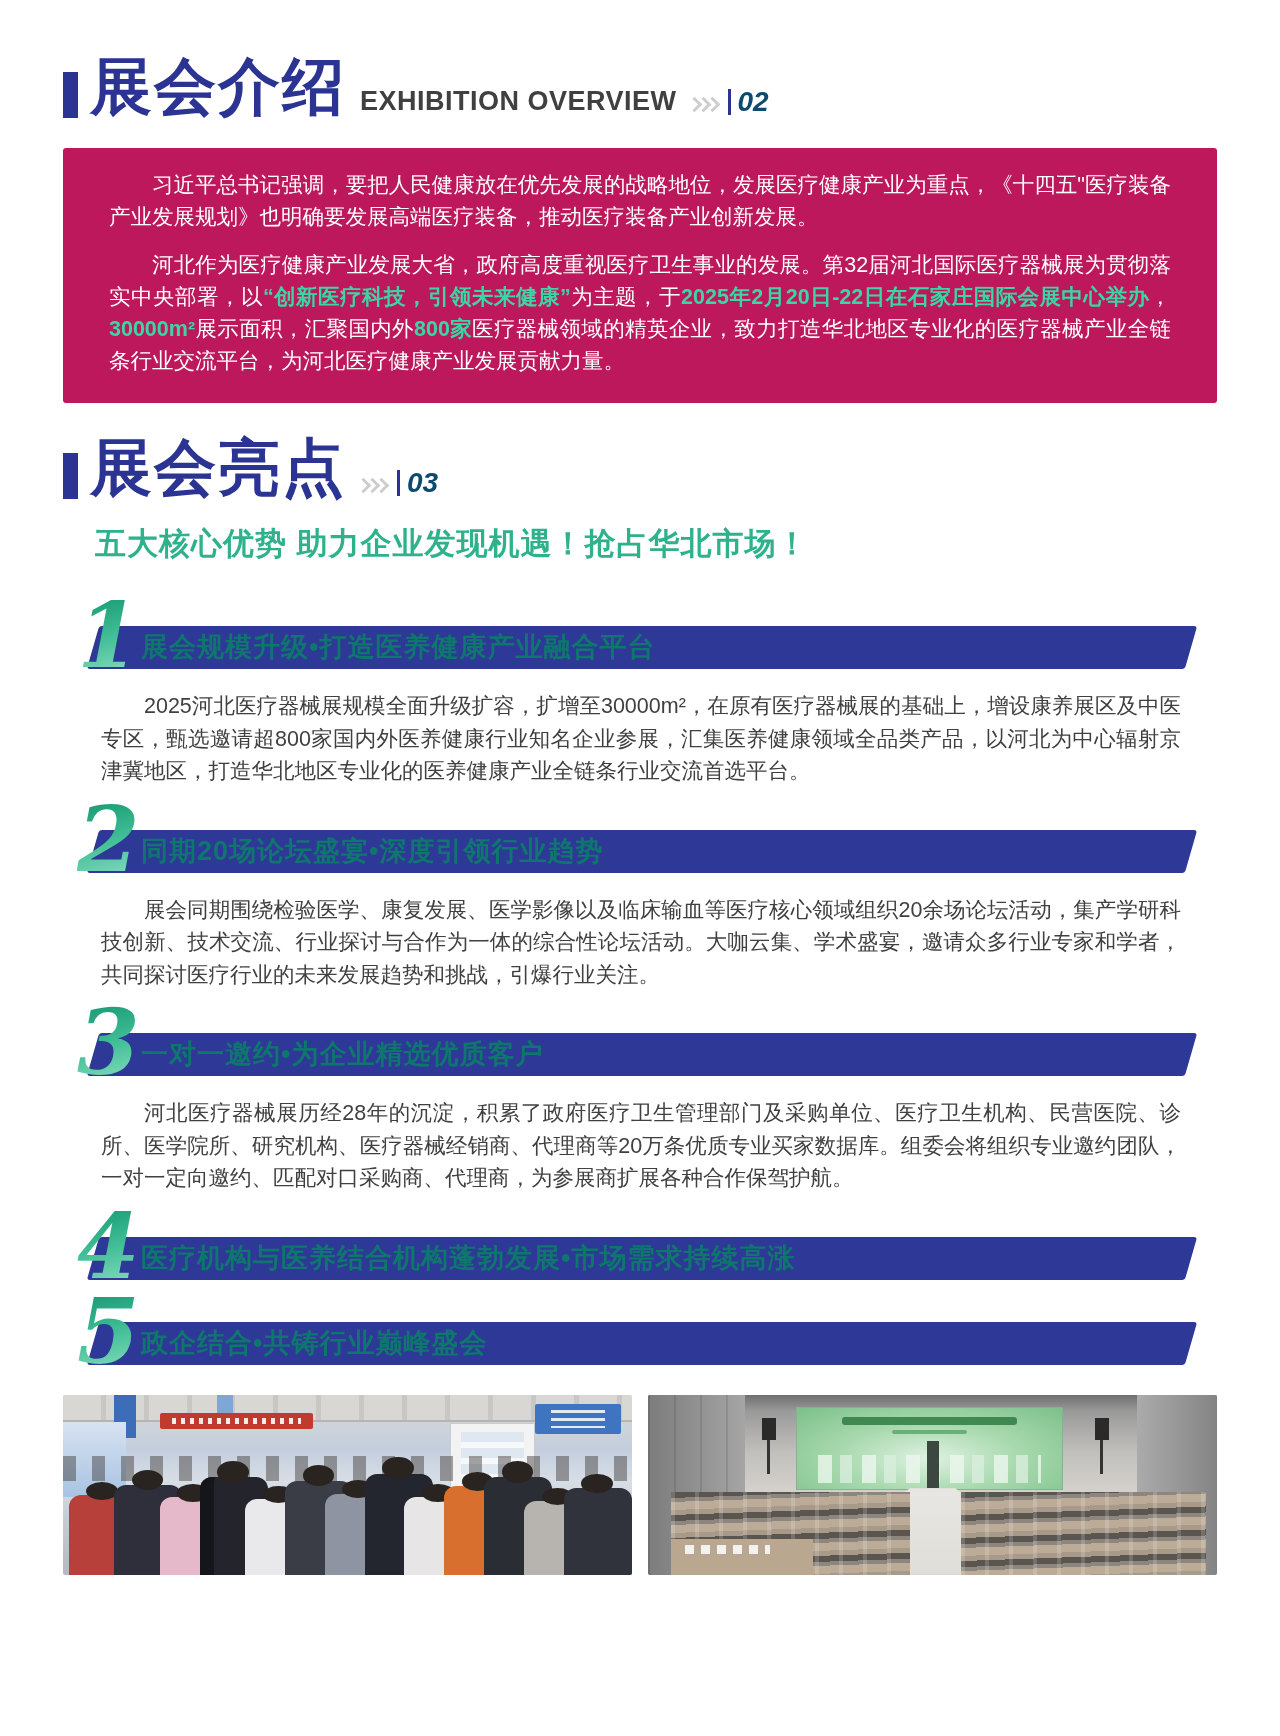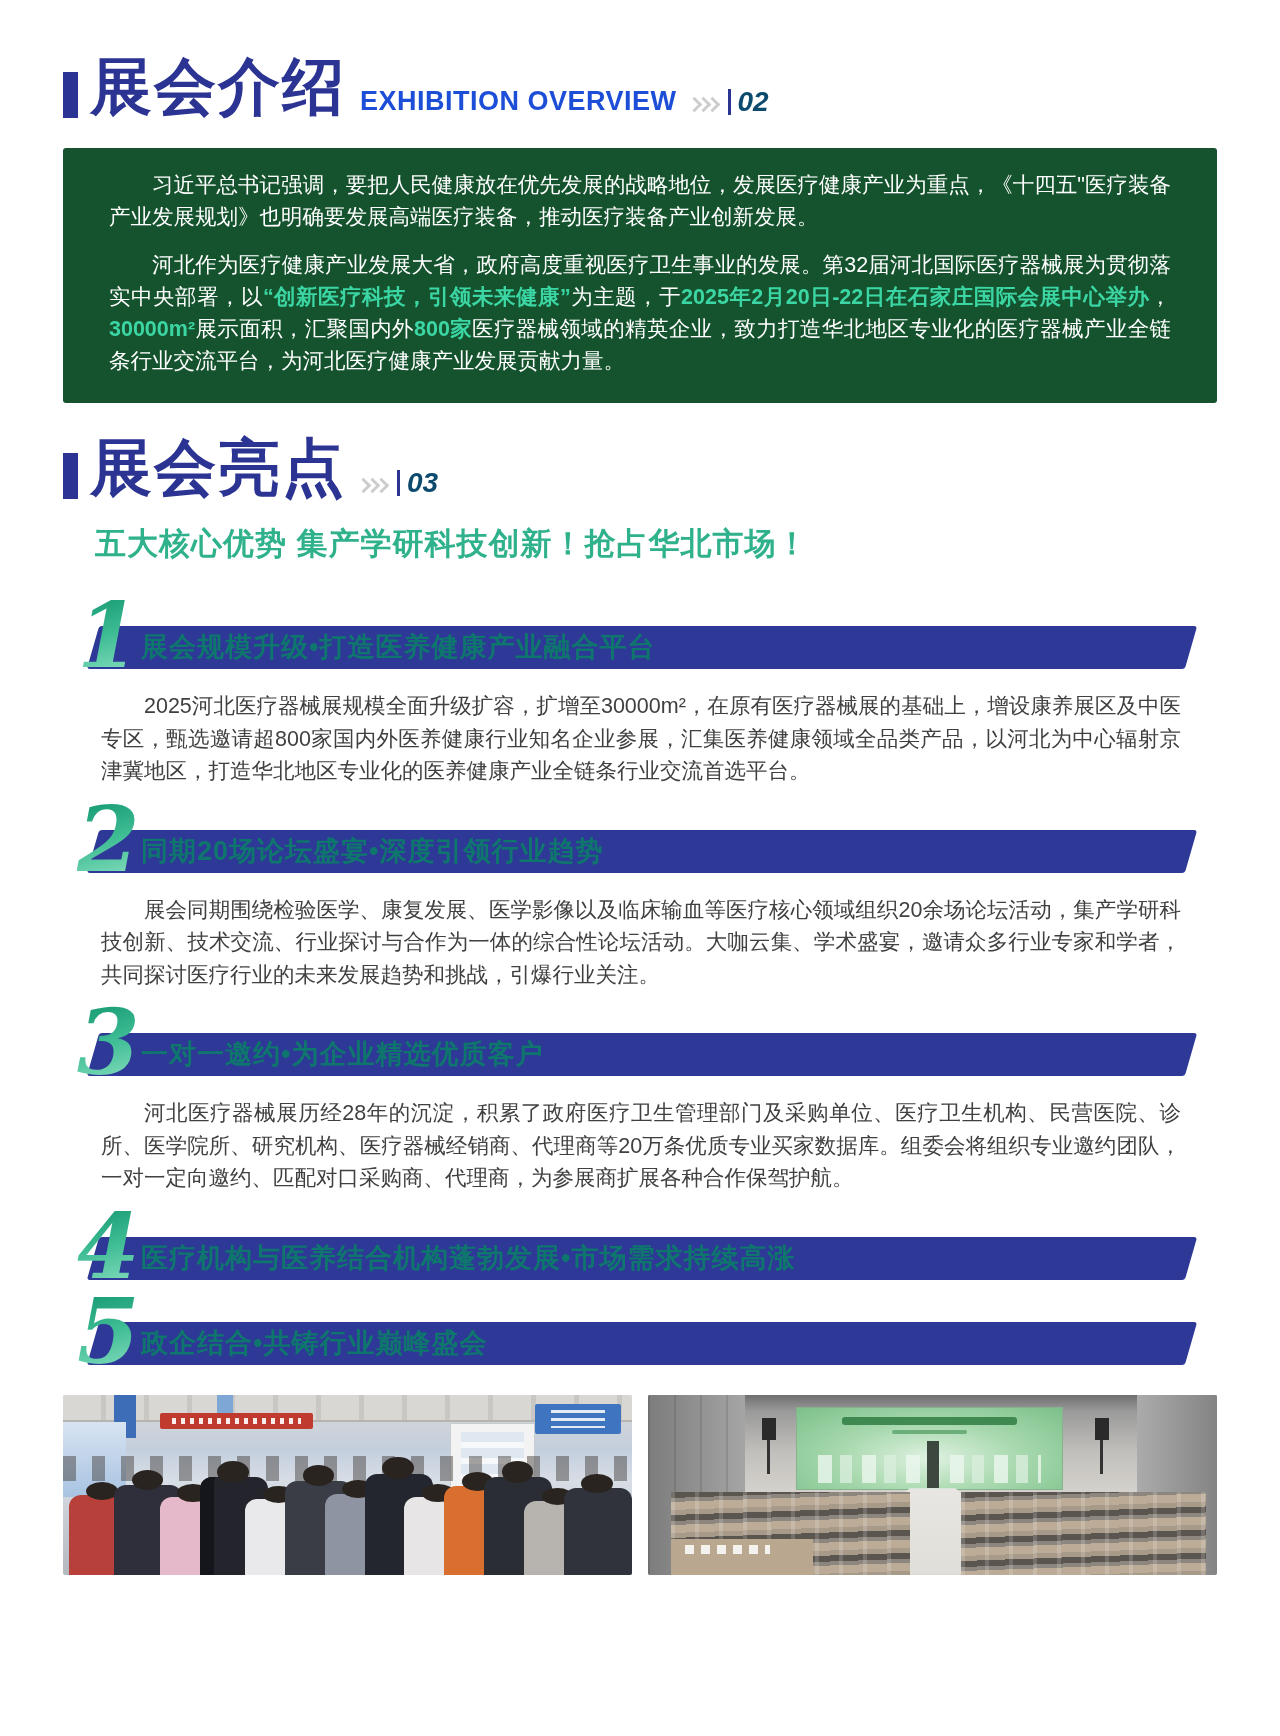--- a/index.html
+++ b/index.html
@@ -4,28 +4,28 @@
 <style>
   * { margin:0; padding:0; box-sizing:border-box; }
   html,body { background:#ffffff; }
   body { font-family:"Liberation Sans", sans-serif; }
   .page { position:relative; width:1280px; height:1736px; background:#fff; overflow:hidden; padding:56px 63px 0 63px; }
 
   
   .hdr { display:flex; align-items:flex-end; }
   .hdr .accent { width:15px; height:46px; background:#2b3492; margin-right:12px; }
   .hdr .t-zh { font-size:62px; font-weight:900; color:#2b3492; letter-spacing:2px; line-height:1; }
-  .hdr .t-en { font-size:27px; font-weight:700; color:#1d4ed8; letter-spacing:.5px; margin-left:14px; padding-bottom:3px; line-height:1; }
+  .hdr .t-en { font-size:27px; font-weight:700; color:#404040; letter-spacing:.5px; margin-left:14px; padding-bottom:3px; line-height:1; }
   .hdr .chev { display:inline-flex; align-items:center; margin-left:14px; padding-bottom:8px; }
   .hdr .chev i { display:inline-block; width:11px; height:11px; border-top:3px solid #cdcdcd; border-right:3px solid #cdcdcd; transform:rotate(45deg); margin-left:-2px; }
   .hdr .psep { width:3px; height:26px; background:#2b3492; margin:0 7px 3px 10px; }
   .hdr .pno { font-size:28px; font-weight:800; color:#0c4a6e; padding-bottom:2px; line-height:1;font-style:italic; }
 
   
-  .intro { margin-top:30px; background:#14532d; border-radius:3px; padding:21px 46px 26px 46px; color:#fff; }
+  .intro { margin-top:30px; background:#be185d; border-radius:3px; padding:21px 46px 26px 46px; color:#fff; }
   .intro p { font-size:21.5px; line-height:32px; text-align:justify; text-indent:2em; margin:0; }
   .intro p + p { margin-top:16px; }
   .intro .gr { color:#3bd6a4; font-weight:800; }
 
   .hdr2 { margin-top:34px; }
 
   
   .slogan { margin:26px 0 0 32px; font-size:31px; font-weight:900; color:#2fb28c; letter-spacing:1px; line-height:1.2; }
 
   
@@ -140,21 +140,21 @@
     <div class="t-zh">展会亮点</div>
     <span class="chev">
         <i></i>
         <i></i>
         <i></i>
       </span>
     <div class="psep"></div>
     <div class="pno">03</div>
   </div>
 
-  <div class="slogan">五大核心优势 集产学研科技创新！抢占华北市场！</div>
+  <div class="slogan">五大核心优势 助力企业发现机遇！抢占华北市场！</div>
 
   <div class="sec first">
     <div class="sec-num">1</div>
     <div class="sec-bar">
       <span class="sec-title">展会规模升级•打造医养健康产业融合平台</span>
     </div>
     <p class="sec-body">2025河北医疗器械展规模全面升级扩容，扩增至30000m²，在原有医疗器械展的基础上，增设康养展区及中医专区，甄选邀请超800家国内外医养健康行业知名企业参展，汇集医养健康领域全品类产品，以河北为中心辐射京津冀地区，打造华北地区专业化的医养健康产业全链条行业交流首选平台。</p>
   </div>
 
   <div class="sec">

